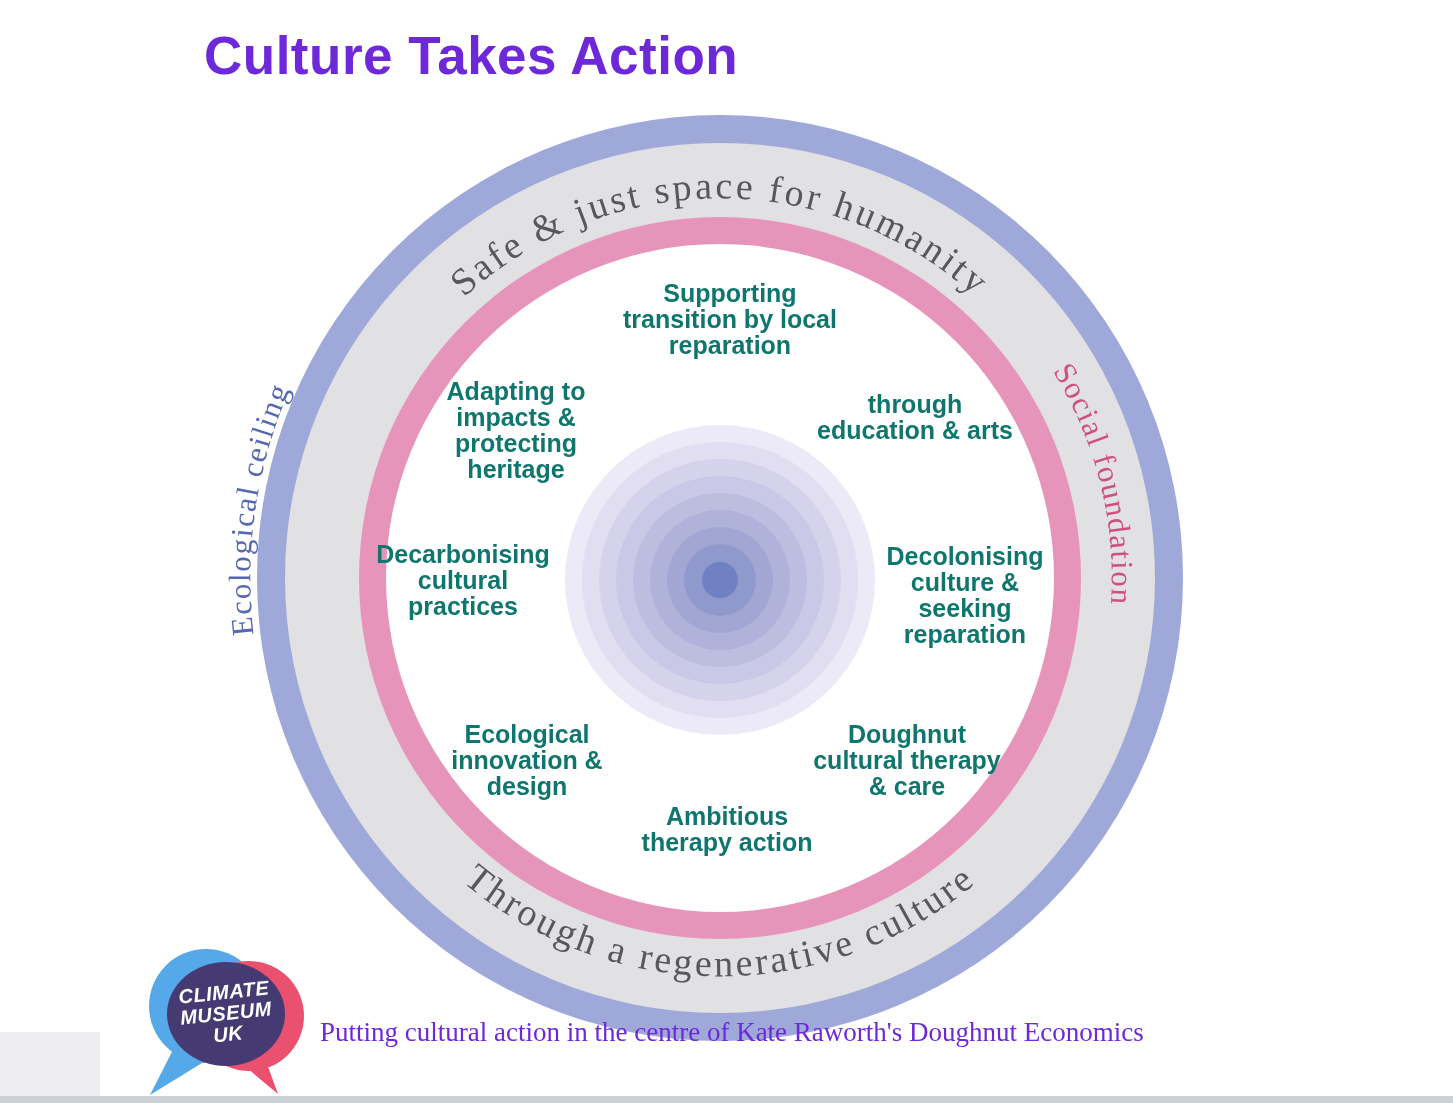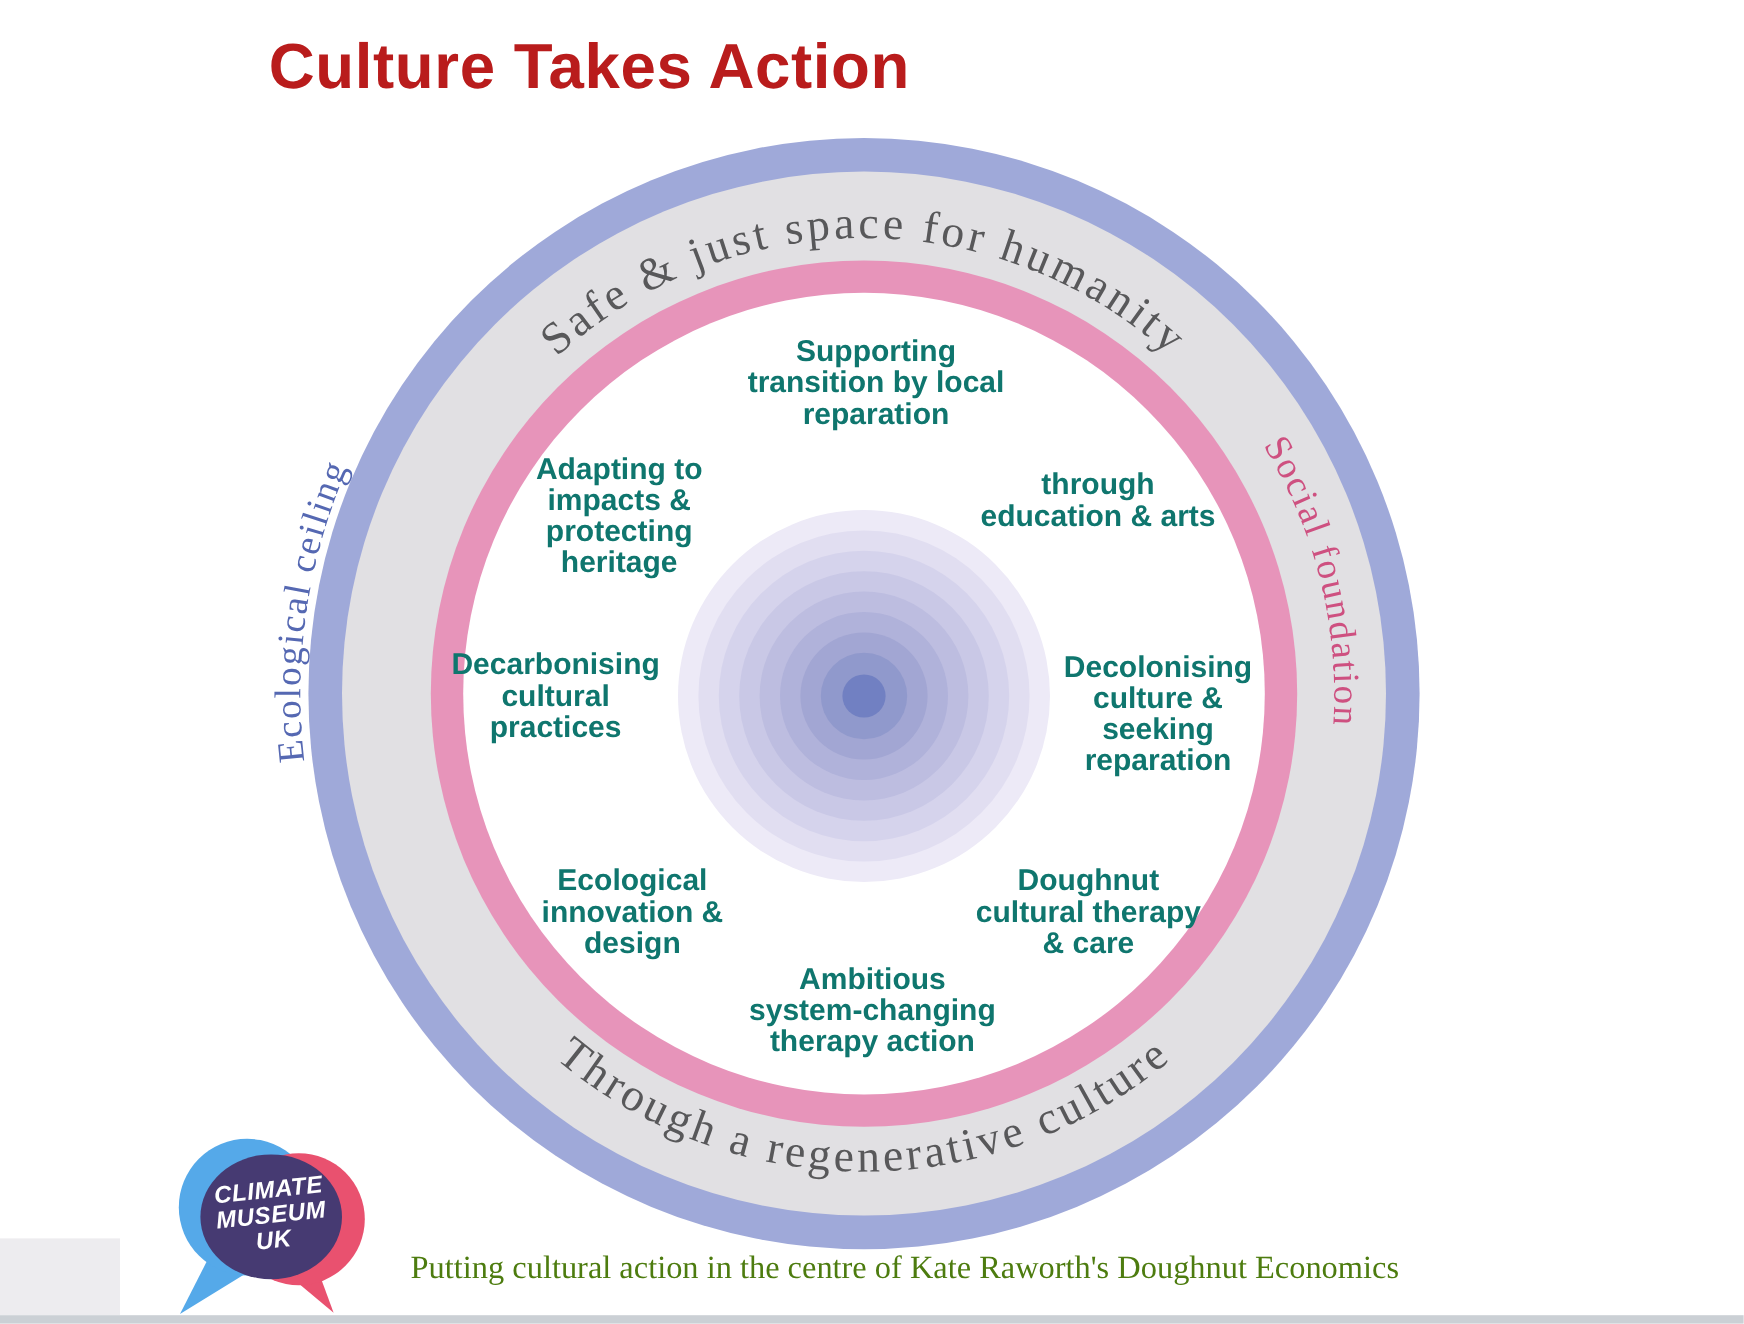--- a/index.html
+++ b/index.html
@@ -2,42 +2,42 @@
 <html><head>
 <meta charset="utf-8">
 <style>
   html,body{margin:0;padding:0;}
   body{
     width:1453px;height:1103px;position:relative;overflow:hidden;
     background:#ffffff;
     font-family:"Liberation Sans",sans-serif;
   }
   .page-title{
-    position:absolute;left:224px;top:26px;
+    position:absolute;left:204px;top:26px;
     font:700 53px/60px "Liberation Sans",sans-serif;
-    color:#b91c1c;letter-spacing:0.5px;
+    color:#6d28d9;letter-spacing:0.5px;
   }
   svg.diagram{position:absolute;left:0;top:0;}
   .arc-gray{
     font-family:"Liberation Serif",serif;
     font-size:38px;letter-spacing:3px;fill:#58585a;
   }
   .arc-side{
     font-family:"Liberation Serif",serif;
     font-size:31px;letter-spacing:1.5px;
   }
   .action{
     position:absolute;width:300px;text-align:center;
     font:700 25px/26px "Liberation Sans",sans-serif;
     color:#0f766e;
   }
   .caption{
-    position:absolute;left:320px;top:1040px;width:868px;text-align:center;
+    position:absolute;left:320px;top:1016px;width:868px;text-align:left;
     font:400 27px/32px "Liberation Serif",serif;
-    color:#4d7c0f;
+    color:#6d28d9;
   }
   .logo-text{
     position:absolute;left:162px;top:982px;width:128px;text-align:center;
     transform:rotate(-6deg);
     font:italic 700 20px/21px "Liberation Sans",sans-serif;
     color:#ffffff;letter-spacing:0.5px;
   }
   .bottom-strip{
     position:absolute;left:0;top:1096px;width:1453px;height:7px;background:#cbd0d5;
   }
@@ -135,21 +135,20 @@
 </div>
 
 <div class="action" style="left:757px;top:721px">
   <div>Doughnut</div>
   <div>cultural therapy</div>
   <div>&amp; care</div>
 </div>
 
 <div class="action" style="left:577px;top:803px">
   <div>Ambitious</div>
-  <div>system-changing</div>
   <div>therapy action</div>
 </div>
 
 <div class="logo-text">
   <div>CLIMATE</div>
   <div>MUSEUM</div>
   <div>UK</div>
 </div>
 
 <div class="caption">Putting cultural action in the centre of Kate Raworth's Doughnut Economics</div>

